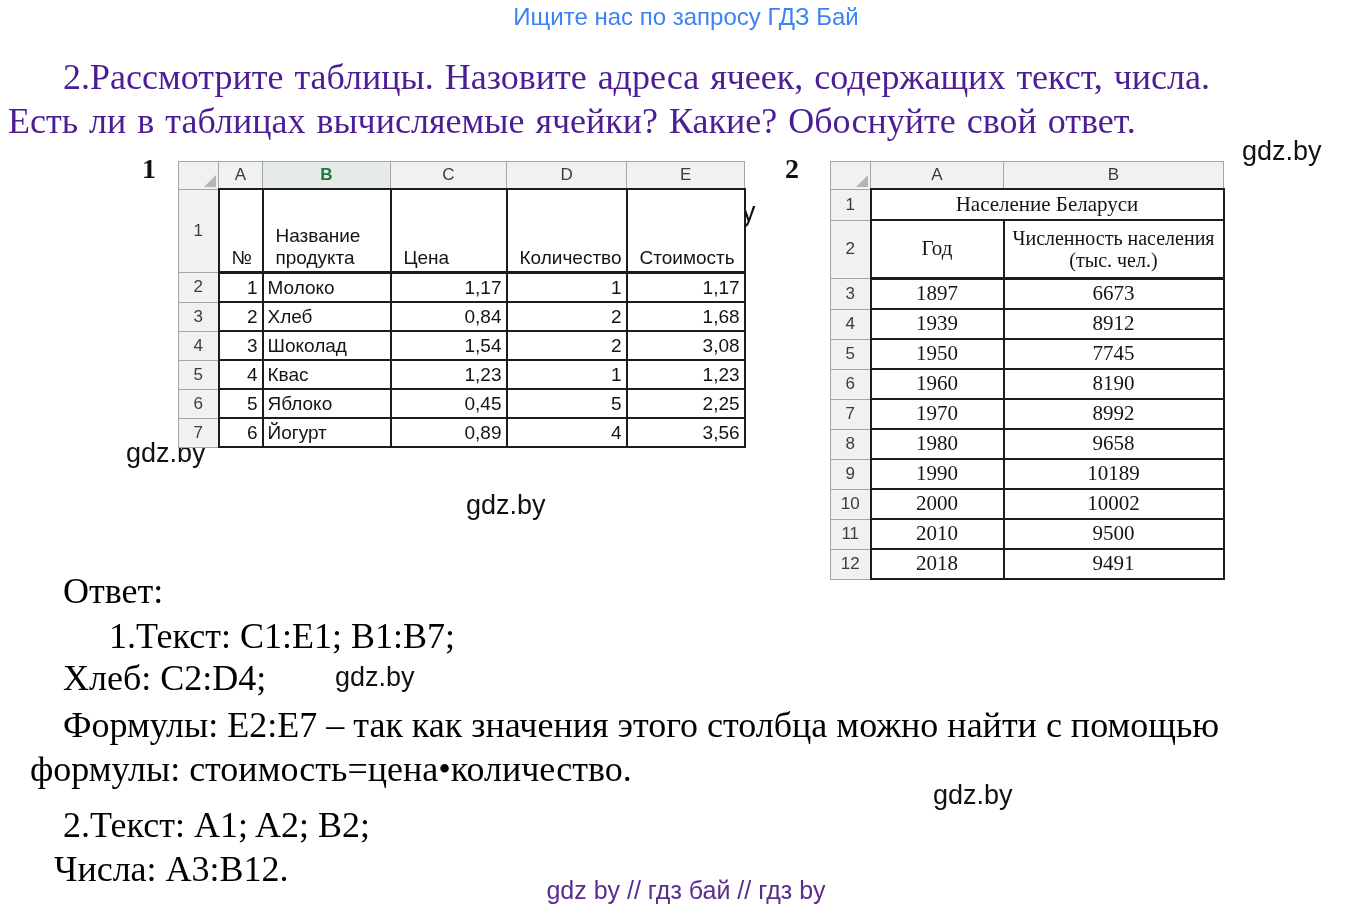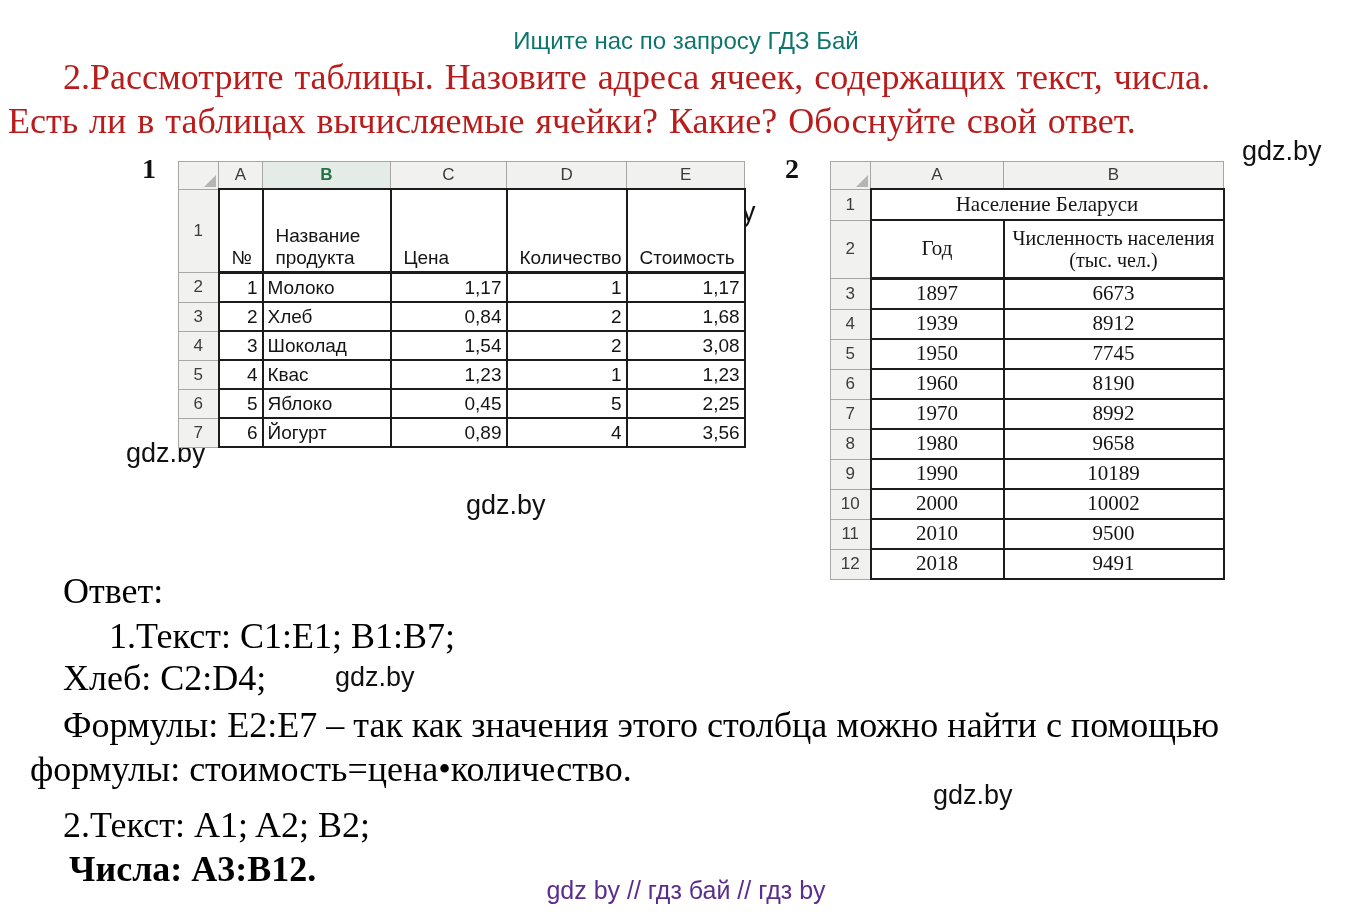--- a/index.html
+++ b/index.html
@@ -1,20 +1,20 @@
 <!DOCTYPE html>
 <html><head>
 <meta charset="utf-8">
 <style>
   html,body{margin:0;padding:0;background:#fff;}
   .canvas{position:relative;width:1372px;height:912px;background:#ffffff;overflow:hidden;
           font-family:"Liberation Serif",serif;}
   .notice{position:absolute;top:3px;left:0;width:100%;text-align:center;
-          font:500 24px "Liberation Sans",sans-serif;color:#0f766e;margin-top:24px;}
-  .task{position:absolute;font:400 36px/1.1 "Liberation Serif",serif;color:#b91c1c;white-space:nowrap;}
+          font:500 24px "Liberation Sans",sans-serif;color:#3b82f6;}
+  .task{position:absolute;font:400 36px/1.1 "Liberation Serif",serif;color:#4c1d95;white-space:nowrap;}
   .task.l1{left:63px;top:58px;word-spacing:2px;}
   .task.l2{left:8px;top:102px;word-spacing:2px;}
   .wm{position:absolute;font:400 27px "Liberation Sans",sans-serif;color:#111;white-space:nowrap;}
   .tbl-label{position:absolute;font:600 28px "Liberation Serif",serif;color:#111;}
   .sheet{position:absolute;border-collapse:collapse;background:#fff;table-layout:fixed;}
   .sheet td{padding:0 4px;overflow:hidden;}
   .hdr{background:#f1f1f0;border:1px solid #a6a6a6;color:#3c3c3c;
        font:400 17px "Liberation Sans",sans-serif;text-align:center;vertical-align:middle;}
   .t1 .sel{background:#e5ebe6;color:#217346;font-weight:700;}
   .corner{position:relative;}
@@ -215,17 +215,17 @@
     </tr>
   </tbody>
     </table>
 
   <div class="ans bold" style="left:63px;top:570px;">Ответ:</div>
   <div class="ans" style="left:63px;top:615px;margin-left:46px;">1.Текст: C1:E1; B1:B7;</div>
   <div class="ans" style="left:63px;top:657px;">Хлеб: C2:D4;</div>
   <div class="ans" style="left:63px;top:704px;">Формулы: E2:E7 – так как значения этого столбца можно найти с помощью</div>
   <div class="ans" style="left:30px;top:748px;">формулы: стоимость=цена•количество.</div>
   <div class="ans" style="left:63px;top:804px;">2.Текст: A1; A2; B2;</div>
-  <div class="ans" style="left:69px;top:848px;font-weight:bold;">Числа: A3:B12.</div>
+  <div class="ans" style="left:54px;top:848px;">Числа: A3:B12.</div>
 
   <div class="footer">gdz by  //  гдз бай  //  гдз by</div>
 
 </div>
 
 </body></html>

